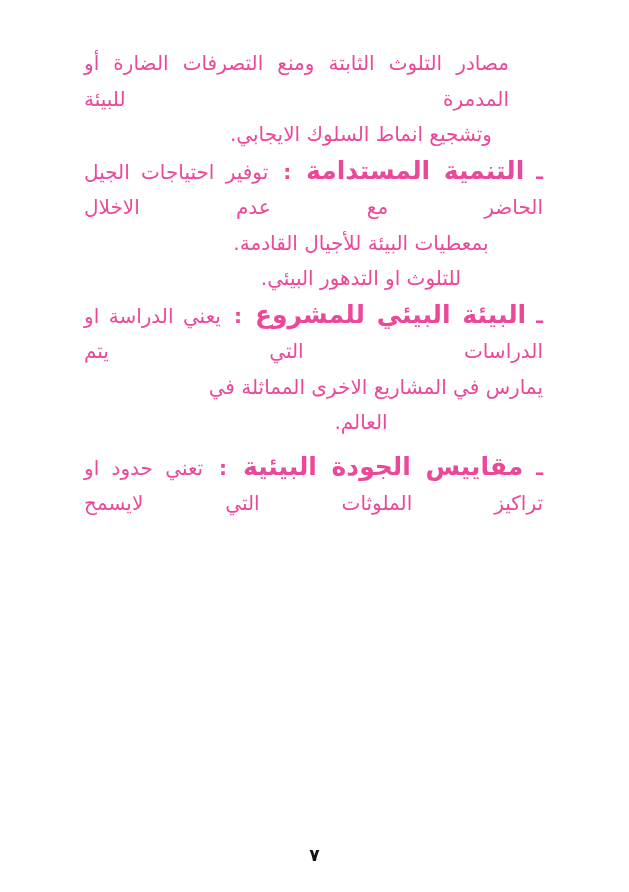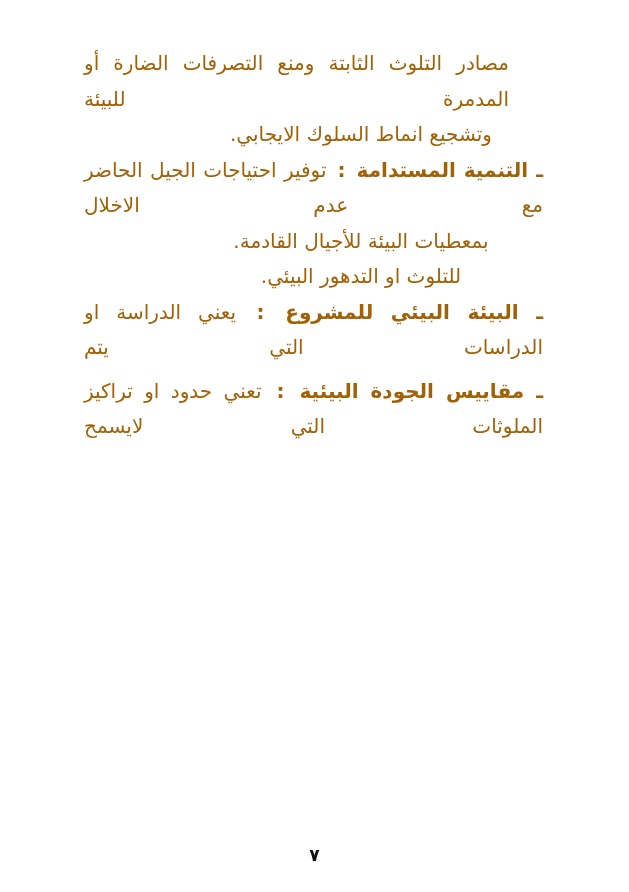--- a/index.html
+++ b/index.html
@@ -19,37 +19,37 @@
   }
   .para{margin:0;}
   .para.gap{margin-top:8px;}
   .line{
     direction:rtl;
     font-size:20px;
     line-height:35.5px;
     white-space:normal;
     text-align:justify;
     text-align-last:justify;
-    color:#a16207;
+    color:#ec4899;
   }
   .line.center{
     text-align:right;
     text-align-last:center;
     padding-left:95px;
   }
   .line.indent{
     padding-right:34px;
   }
   .dash{
     font-weight:bold;
     letter-spacing:0;
   }
   .term{
     font-weight:bold;
-    font-size:20px;
+    font-size:25px;
   }
   .sep{
     font-weight:bold;
     padding:0 3px;
   }
   #page-number{
     position:absolute;
     top:845px;left:0;right:0;
     text-align:center;
     font-size:17px;
@@ -70,19 +70,20 @@
         <div class="line justify"><span class="dash">ـ </span><span class="term">التنمية المستدامة</span><span class="sep"> : </span><span>توفير احتياجات الجيل الحاضر مع عدم الاخلال</span></div>
         <div class="line center"><span>بمعطيات البيئة للأجيال القادمة.</span></div>
       </div>
       <div class="para">
         <div class="line center"><span>للتلوث او التدهور البيئي.</span></div>
       </div>
       <div class="para">
         <div class="line justify"><span class="dash">ـ </span><span class="term">البيئة البيئي للمشروع</span><span class="sep"> : </span><span>يعني الدراسة او الدراسات التي يتم</span></div>
       </div>
       <div class="para">
+        <div class="line center"><span>يمارس في المشاريع الاخرى المماثلة في العالم.</span></div>
       </div>
       <div class="para gap">
         <div class="line justify"><span class="dash">ـ </span><span class="term">مقاييس الجودة البيئية</span><span class="sep"> : </span><span>تعني حدود او تراكيز الملوثات التي لايسمح</span></div>
       </div>
     </div>
   <div id="page-number">٧</div>
 </div>
 
 </body></html>

